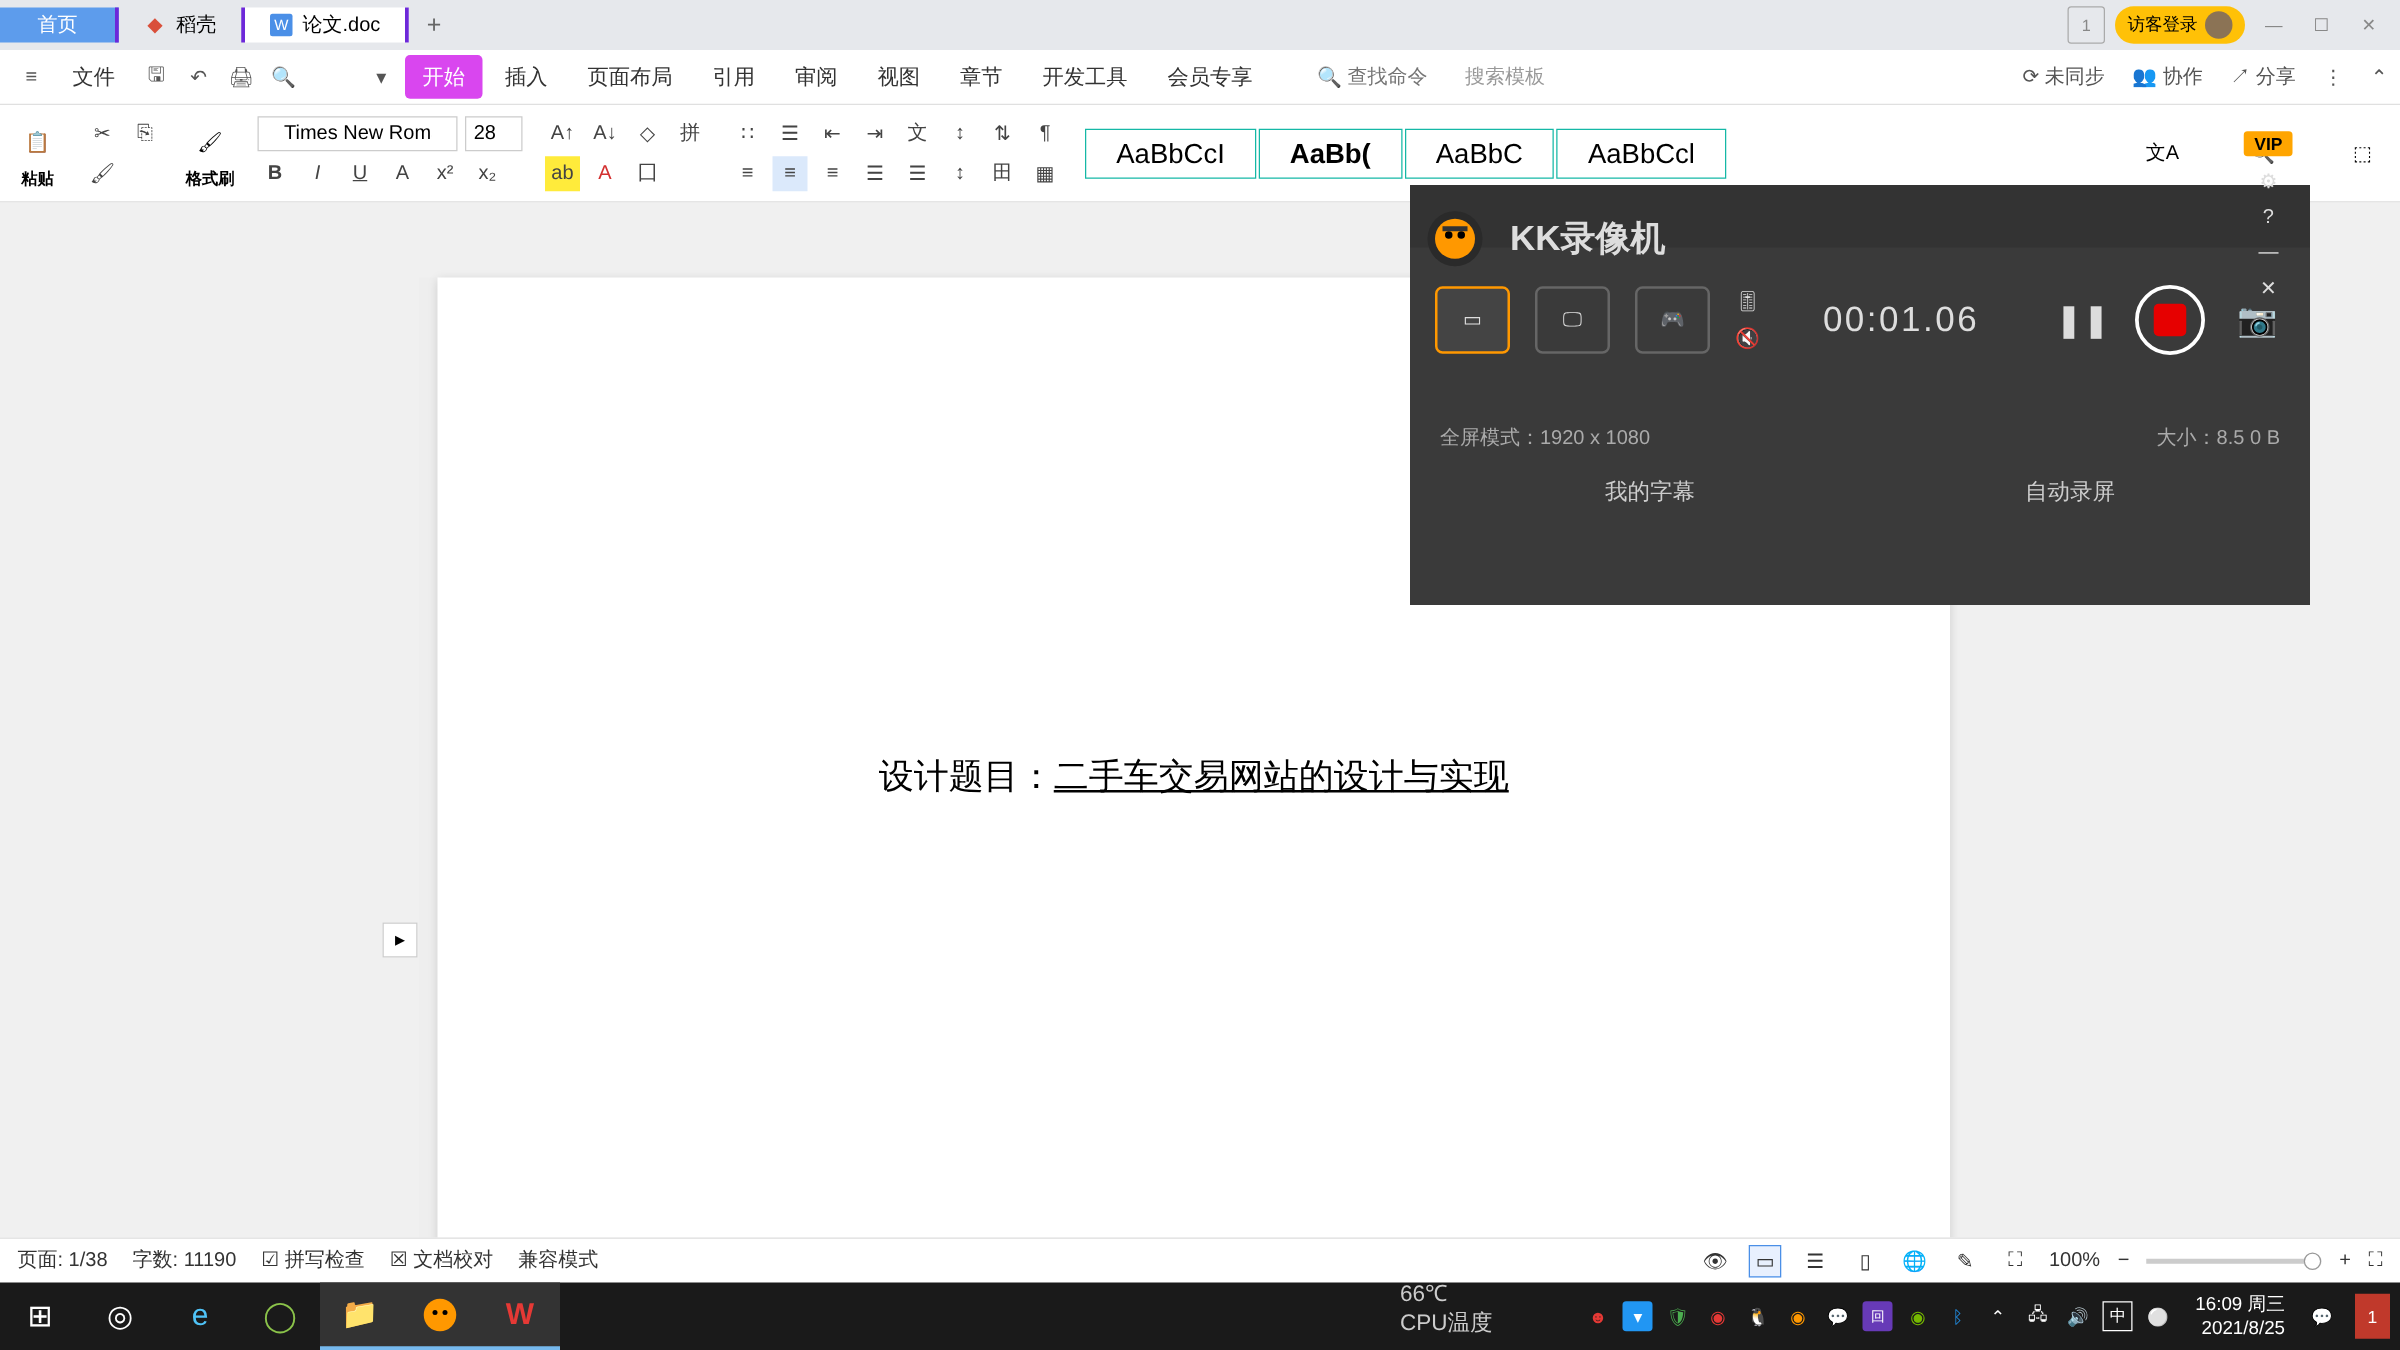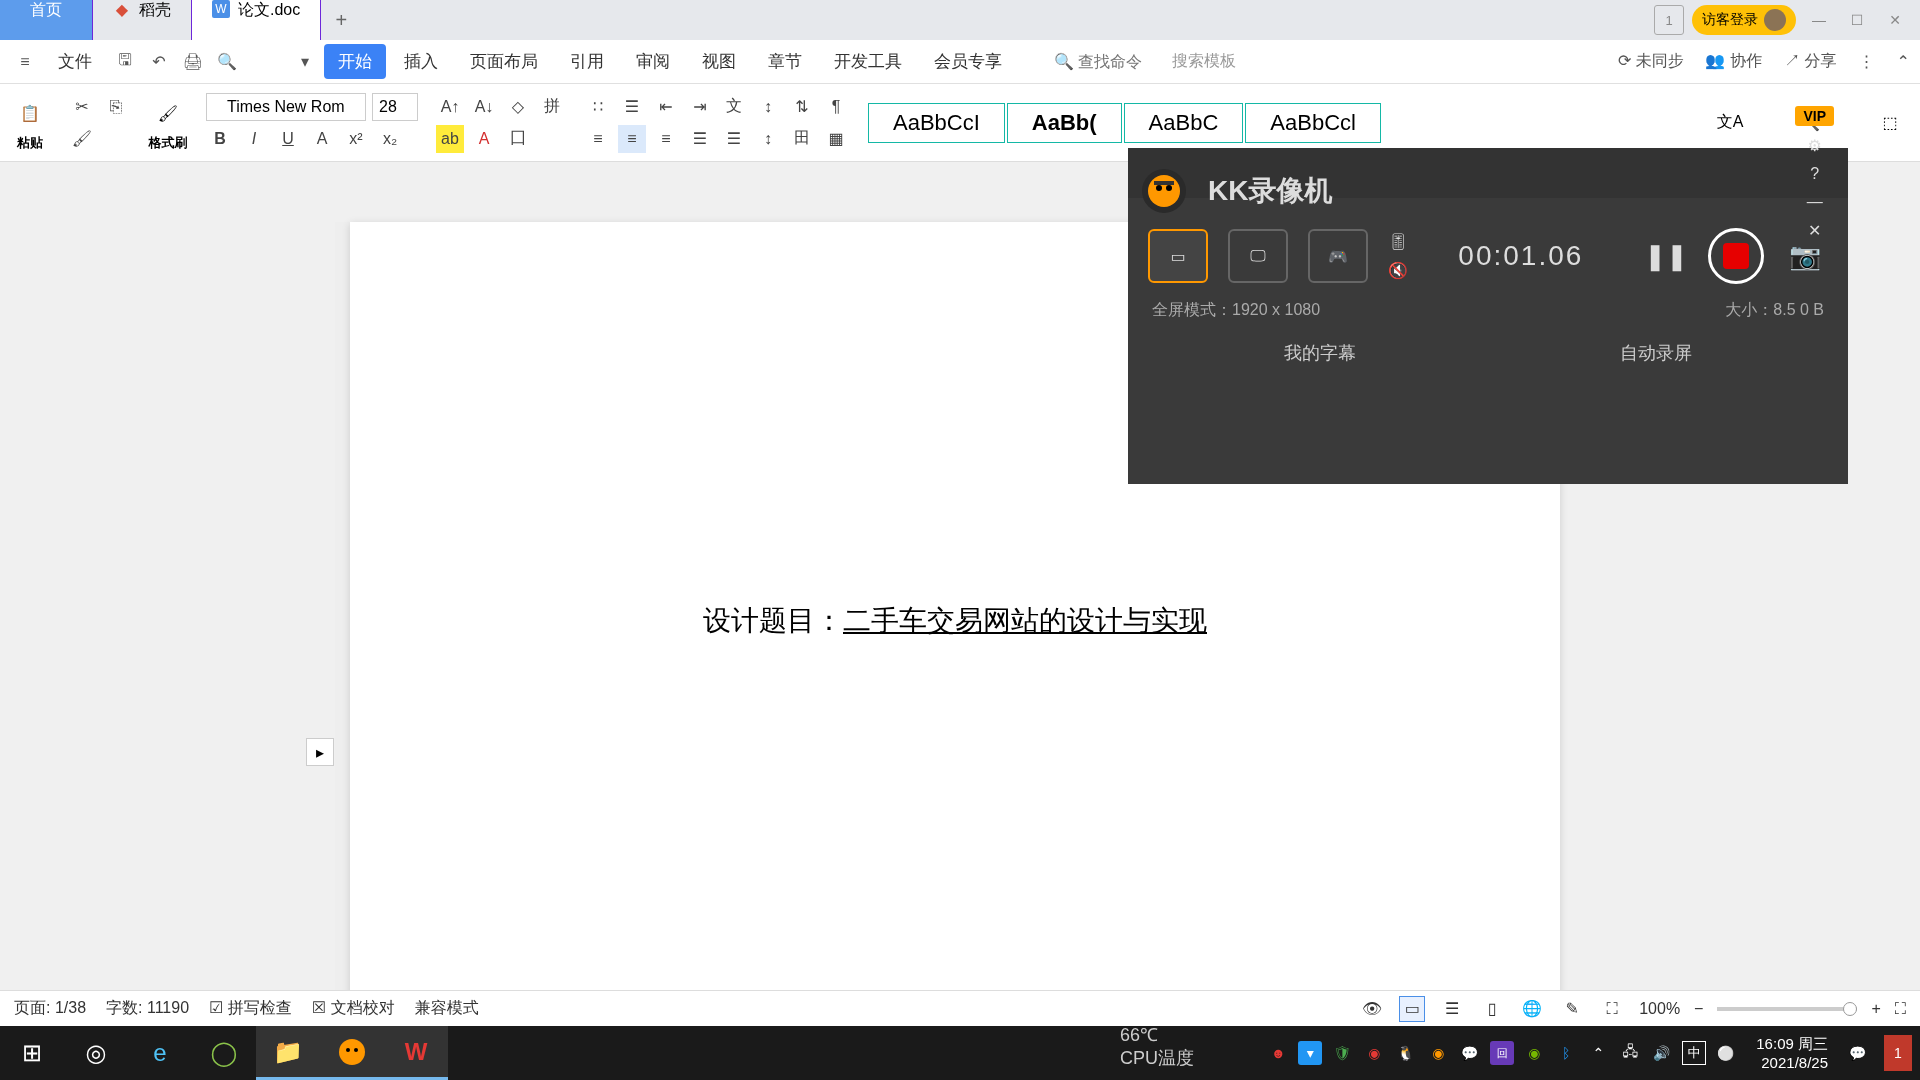--- a/index.html
+++ b/index.html
@@ -4,34 +4,34 @@
 <style>
 * { margin: 0; padding: 0; box-sizing: border-box; font-family: "Microsoft YaHei", Arial, sans-serif; }
 body { width: 1920px; height: 1080px; background: #fff; overflow: hidden; position: relative; }
 
 
 .watermark { position: absolute; top: 0; left: 0; width: 100%; height: 100%; pointer-events: none; z-index: 1; }
 .wm-text { position: absolute; color: #bbb; font-size: 23px; opacity: 0.35; }
 
 
 .titlebar { height: 40px; background: #e6e8ec; display: flex; align-items: center; position: relative; z-index: 5; }
-.tab { height: 40px; padding: 0 20px; display: flex; gap: 8px; font-size: 16px; border-right: 1px solid #6d28d9; }
+.tab { height: 28px; padding: 0 20px; display: flex; align-items: center; gap: 8px; font-size: 16px; border-right: 3px solid #6d28d9; }
 .tab.active { background: #fff; }
 .tab.home { background: #5d9cec; color: #fff; padding: 0 30px; }
 .tab-icon { width: 18px; height: 18px; display: inline-flex; align-items: center; justify-content: center; }
 .tab-add { width: 40px; text-align: center; font-size: 20px; color: #666; }
 .titlebar-right { margin-left: auto; display: flex; align-items: center; gap: 8px; padding-right: 10px; }
 .win-btn { width: 30px; height: 30px; display: flex; align-items: center; justify-content: center; color: #888; font-size: 14px; }
 .guest-login { background: #ffc107; border-radius: 15px; padding: 4px 10px; display: flex; align-items: center; gap: 6px; font-size: 14px; }
 .avatar-sm { width: 22px; height: 22px; border-radius: 50%; background: #8b7355; }
 
 
 .menubar { height: 44px; background: #fff; border-bottom: 1px solid #e0e0e0; display: flex; align-items: center; padding: 0 10px; gap: 4px; position: relative; z-index: 5; }
 .menu-item { padding: 6px 14px; font-size: 17px; color: #333; }
-.menu-item.active { background: #3b82f6; color: #fff; border-radius: 4px; }
+.menu-item.active { background: #d946ef; color: #fff; border-radius: 4px; }
 .menu-icon-btn { width: 30px; height: 30px; display: flex; align-items: center; justify-content: center; color: #555; }
 .menu-right { margin-left: auto; display: flex; align-items: center; gap: 22px; font-size: 16px; color: #555; }
 .search-input { border: none; outline: none; font-size: 16px; width: 90px; color: #999; }
 
 
 .ribbon { height: 78px; background: #fff; border-bottom: 1px solid #ddd; display: flex; align-items: center; padding: 6px 10px; gap: 18px; position: relative; z-index: 5; }
 .ribbon-group { display: flex; flex-direction: column; gap: 4px; }
 .ribbon-row { display: flex; align-items: center; gap: 6px; }
 .rb-btn { width: 28px; height: 28px; display: flex; align-items: center; justify-content: center; color: #444; font-size: 16px; }
 .font-input { border: 1px solid #ccc; padding: 2px 20px; font-size: 16px; width: 160px; height: 28px; }
@@ -59,21 +59,21 @@
 .rec-title-text { font-size: 28px; font-weight: bold; position: relative; top: 18px; left: 10px;}
 .rec-title-right { margin-left: auto; display: flex; gap: 10px; align-items: center; flex-direction: column; }
 .rec-body { padding: 30px 20px 10px; display: flex; align-items: center; gap: 20px; }
 .rec-mode { width: 60px; height: 54px; border: 2px solid #666; border-radius: 6px; display: flex; align-items: center; justify-content: center; }
 .rec-mode.active { border-color: #ff9800; background: #444; }
 .rec-time { font-size: 28px; letter-spacing: 2px; margin-left: 30px; }
 .rec-controls { margin-left: auto; display: flex; align-items: center; gap: 20px; }
 .rec-btn { width: 44px; height: 44px; display: flex; align-items: center; justify-content: center; font-size: 26px; }
 .rec-stop { width: 56px; height: 56px; border-radius: 50%; border: 3px solid #fff; display: flex; align-items: center; justify-content: center; }
 .rec-stop-inner { width: 26px; height: 26px; background: #e60000; border-radius: 4px; }
-.rec-footer { display: flex; justify-content: space-between; padding: 6px 24px; font-size: 16px; color: #aaa; }
+.rec-footer { display: flex; justify-content: space-between; padding: 6px 24px; font-size: 16px; color: #aaa; margin-top: 40px; }
 .rec-footer2 { display: flex; justify-content: space-around; padding: 14px 24px 10px; font-size: 18px; color: #ccc; }
 .vip-badge { background: #ffa500; color: #000; padding: 2px 8px; border-radius: 3px; font-size: 14px; font-weight: bold; }
 
 
 .statusbar { position: absolute; bottom: 54px; left: 0; right: 0; height: 36px; background: #fff; border-top: 1px solid #ddd; display: flex; align-items: center; padding: 0 14px; gap: 20px; font-size: 16px; color: #333; z-index: 10; }
 .status-right { margin-left: auto; display: flex; align-items: center; gap: 14px; }
 .zoom-slider { width: 140px; height: 4px; background: #ccc; position: relative; }
 .zoom-thumb { position: absolute; right: 0; top: -5px; width: 14px; height: 14px; border-radius: 50%; background: #fff; border: 1px solid #999; }
 .view-btn { width: 26px; height: 26px; display: flex; align-items: center; justify-content: center; border: 1px solid transparent; }
 .view-btn.active { border-color: #4a8fe7; background: #e8f0fe; }

